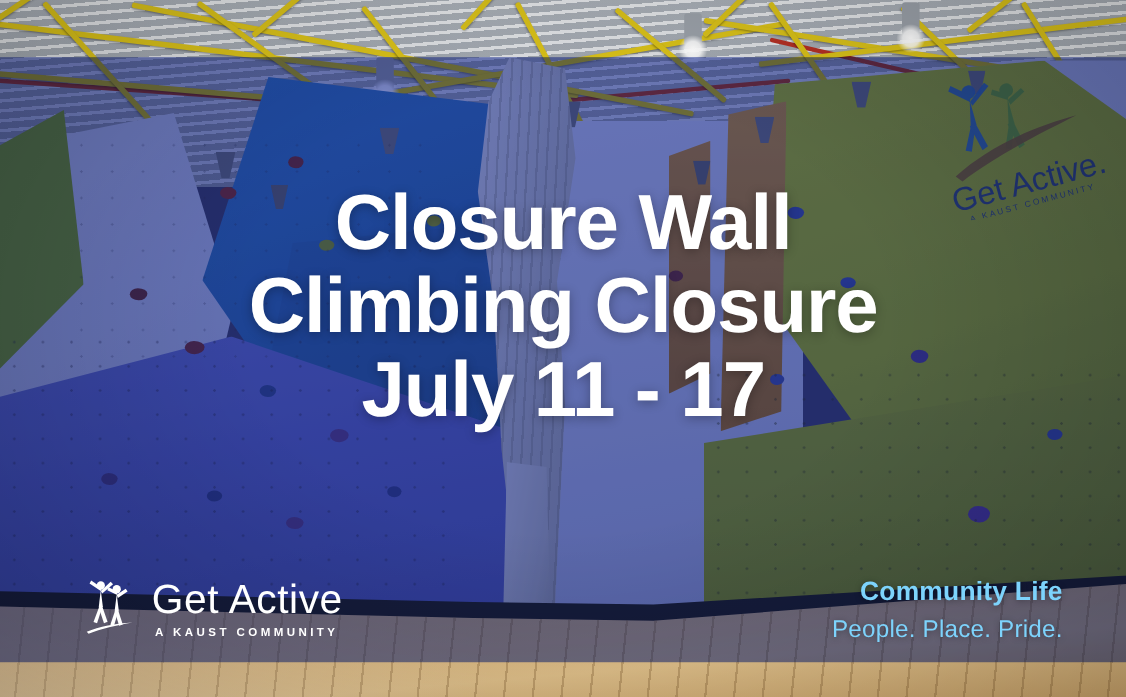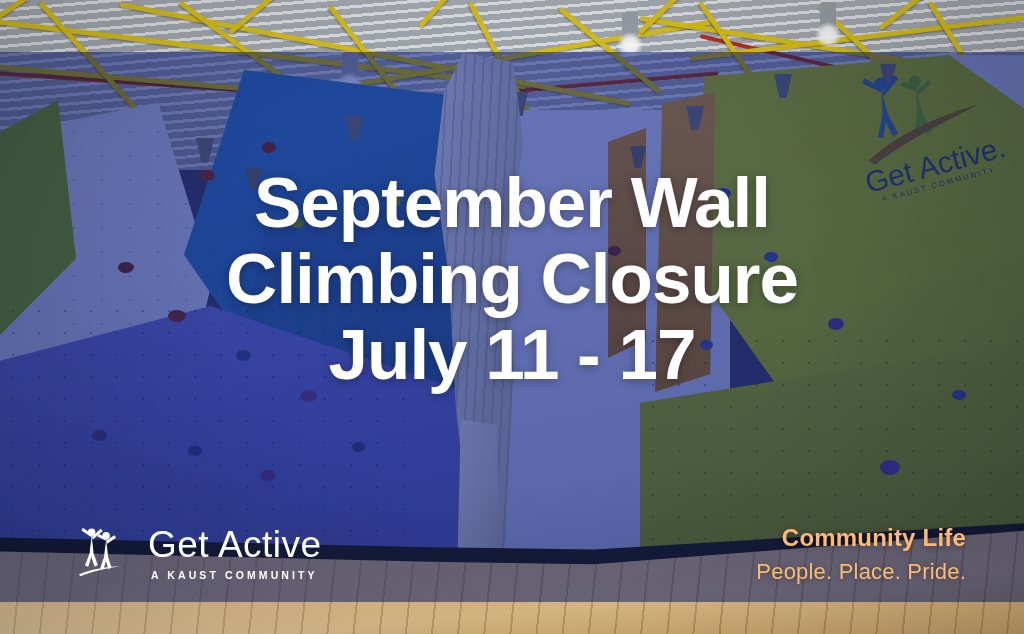--- a/index.html
+++ b/index.html
@@ -182,29 +182,29 @@
     position:absolute;left:0;top:165px;width:1024px;
     text-align:center;color:#fff;
     font-weight:bold;font-size:71px;line-height:76px;
     letter-spacing:-1px;
     text-shadow:0 2px 10px rgba(0,0,0,.30);
   }
   .headline div{white-space:nowrap;}
 
   .ga-lockup{
     position:absolute;left:78px;top:524px;
-    display:flex;align-items:center;gap:24px;
+    display:flex;align-items:center;gap:14px;
   }
   .ga-text{display:flex;flex-direction:column;}
   .ga-name{color:#fff;font-size:37px;line-height:38px;letter-spacing:.5px;}
   .ga-sub{color:#fff;font-size:10.5px;letter-spacing:3.1px;
     margin-top:5px;margin-left:3px;font-weight:bold;}
 
   .cl-block{
-    position:absolute;right:58px;top:524px;text-align:right;color:#fdba74;
+    position:absolute;right:58px;top:524px;text-align:right;color:#7dd3fc;
   }
   .cl-title{font-size:24px;font-weight:bold;letter-spacing:.2px;
     text-shadow:0 1px 6px rgba(0,0,0,.35);}
   .cl-tag{font-size:22px;margin-top:7px;letter-spacing:.2px;
     text-shadow:0 1px 6px rgba(0,0,0,.35);}
 </style>
 </head>
 <body>
 
 <div class="poster">
@@ -335,21 +335,21 @@
     <div class="floor"></div>
     <div class="floor-boards"></div>
     <div class="floor-shine"></div>
   </div>
 
   <div class="tint"></div>
   <div class="tint2"></div>
   <div class="vignette"></div>
 
   <div class="headline">
-    <div>September Wall</div>
+    <div>Closure Wall</div>
     <div>Climbing Closure</div>
     <div>July 11 - 17</div>
   </div>
 
   <div class="ga-lockup">
     <span>
       <svg viewBox="0 0 54 62" width="46" height="54">
         <g fill="#ffffff">
           <circle cx="16" cy="9" r="4.4"></circle>
           <path d="M16 14 l-2.2 18 4.4 0 -2.2 -18z"></path>

